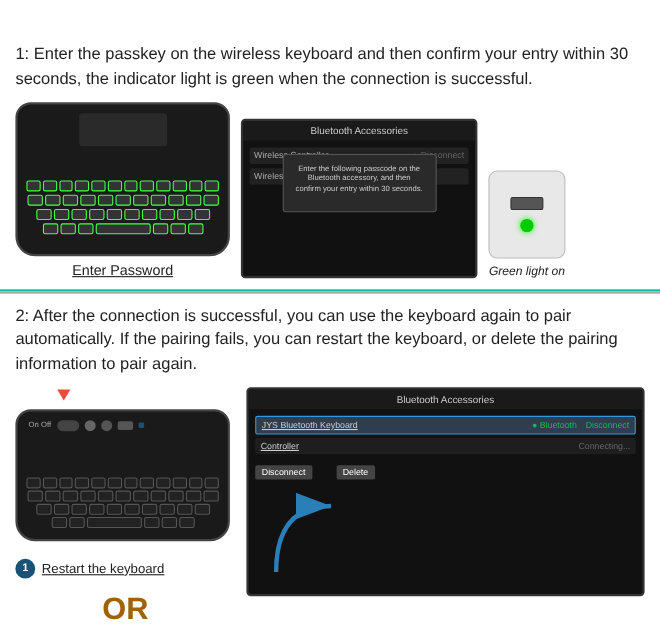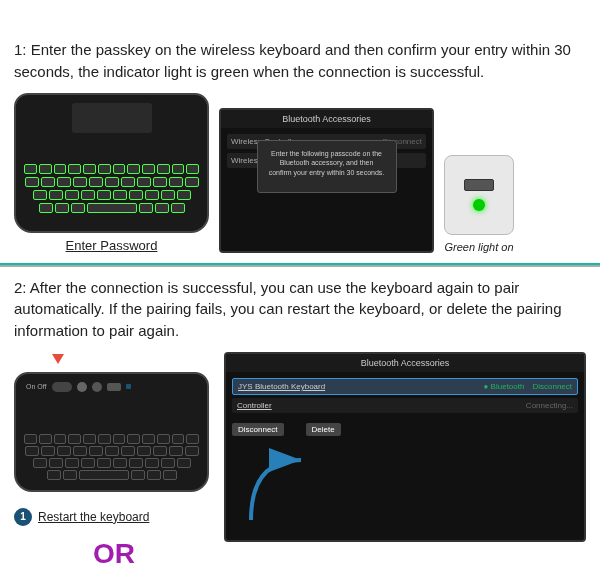--- a/index.html
+++ b/index.html
@@ -304,21 +304,21 @@
       color: #222;
       text-decoration: underline;
       display: flex;
       align-items: center;
       gap: 5px;
     }
 
     .or-text {
       font-size: 28px;
       font-weight: bold;
-      color: #a21caf;
+      color: #a16207;
       text-align: center;
       padding: 4px 0;
     }
 
     .right-col {
       flex: 1;
     }
 
     .tv-mock2 {
       width: 100%;

